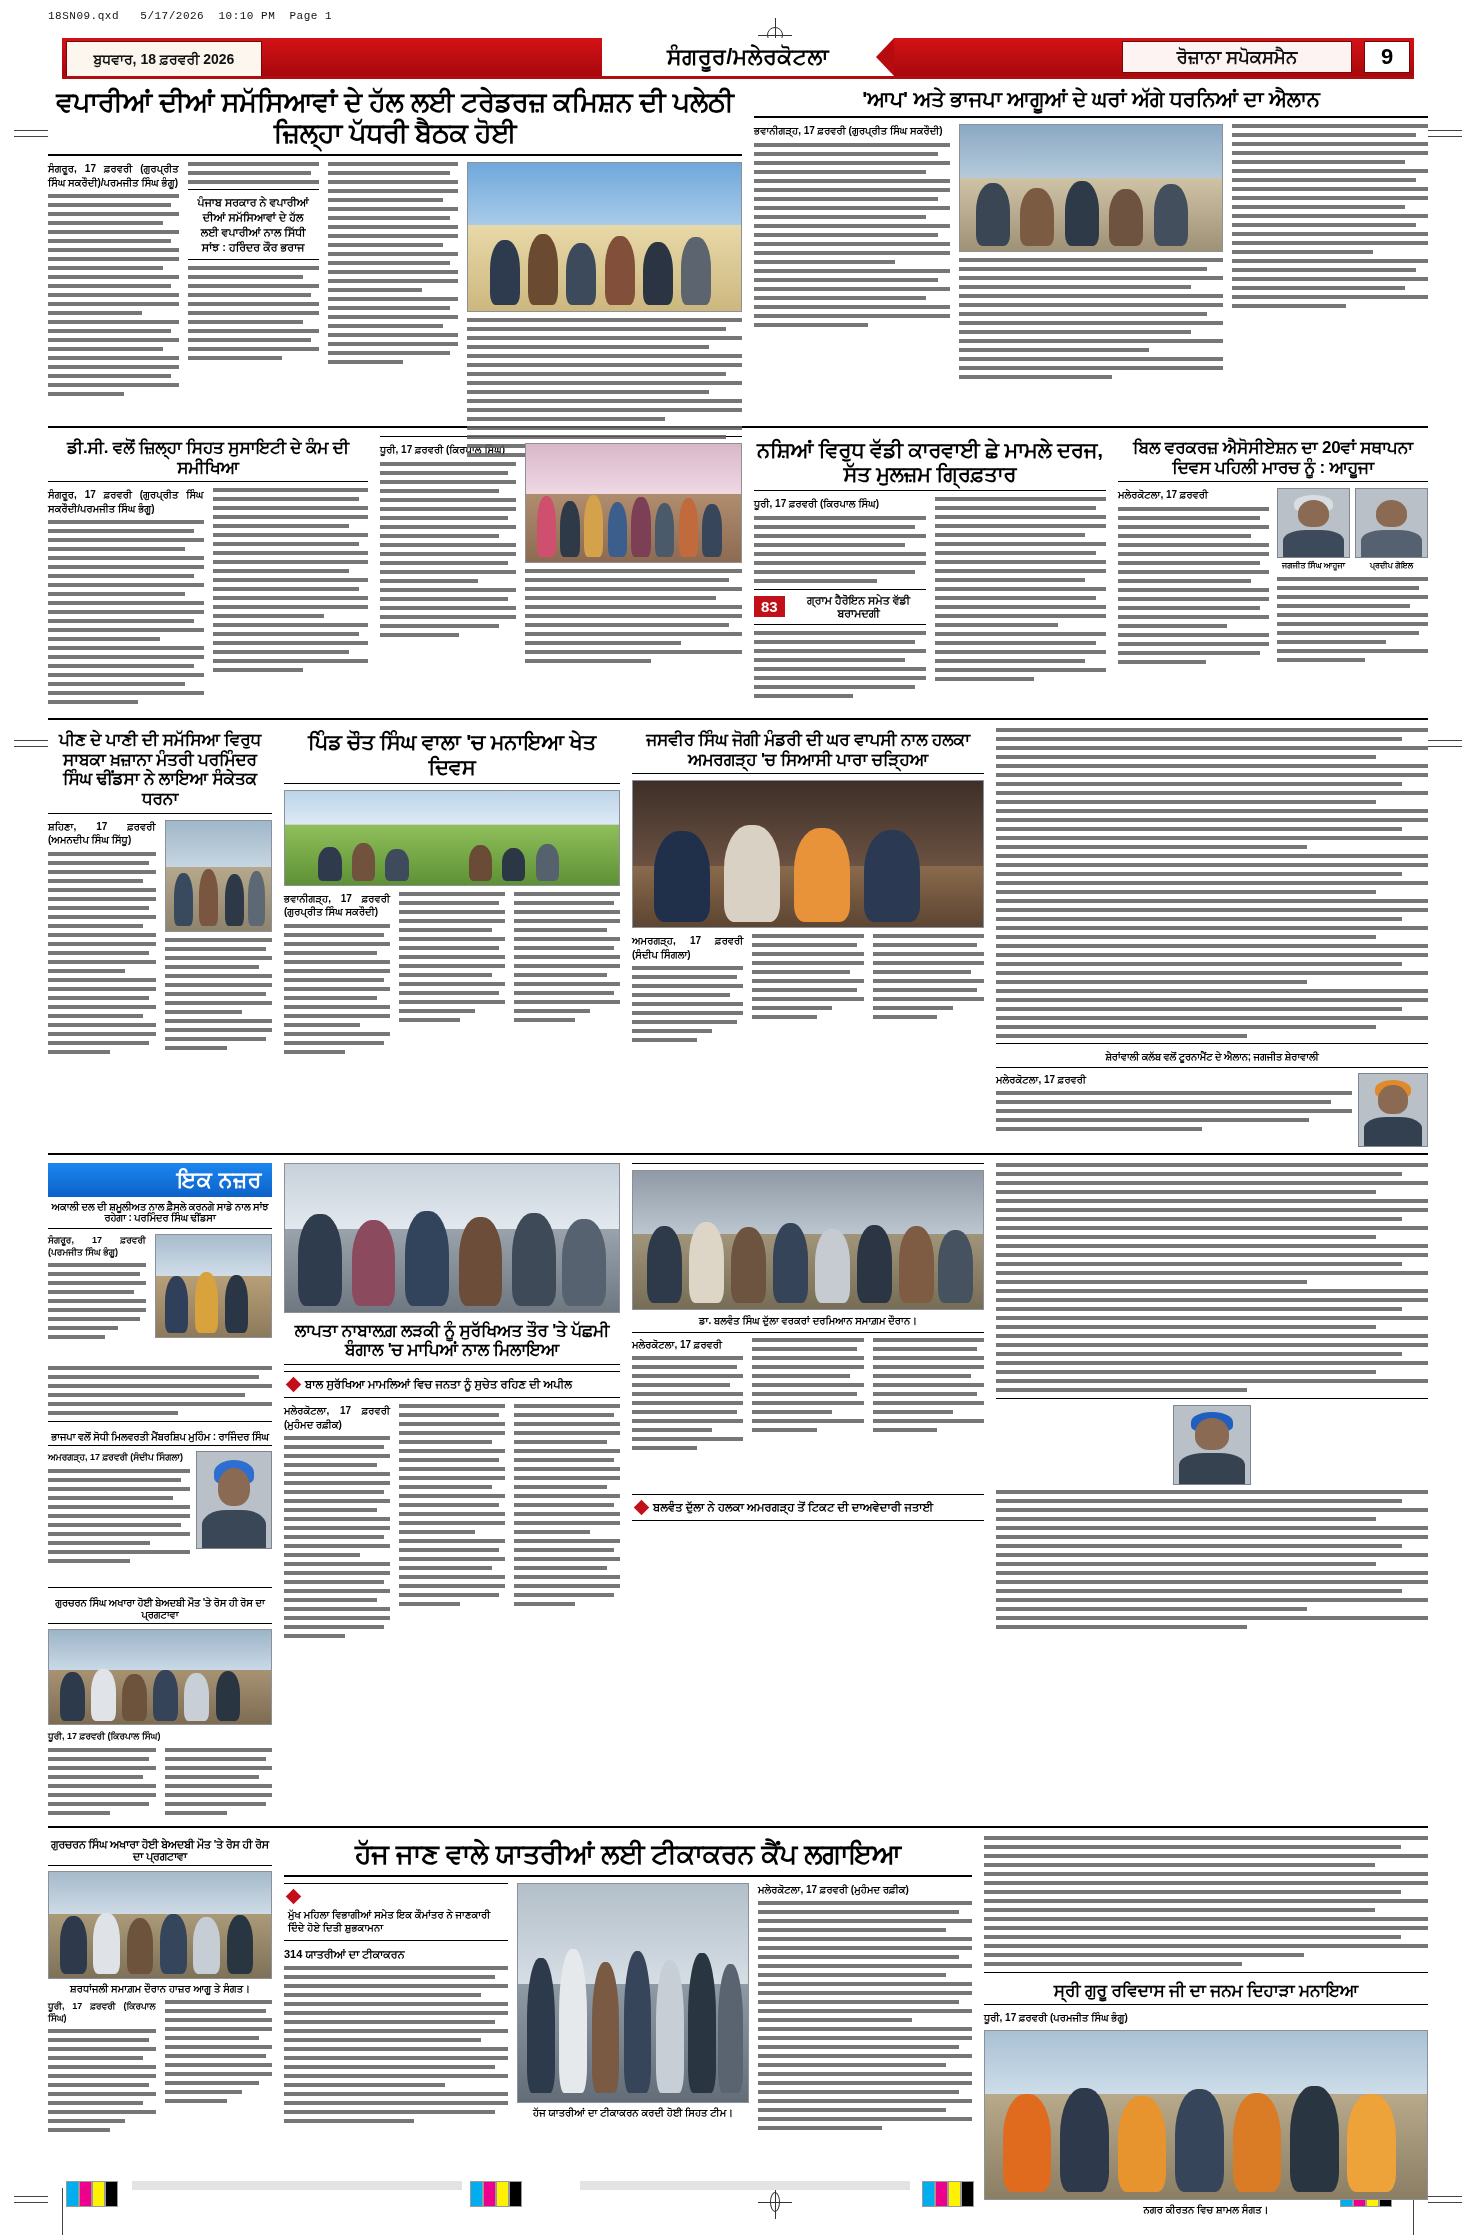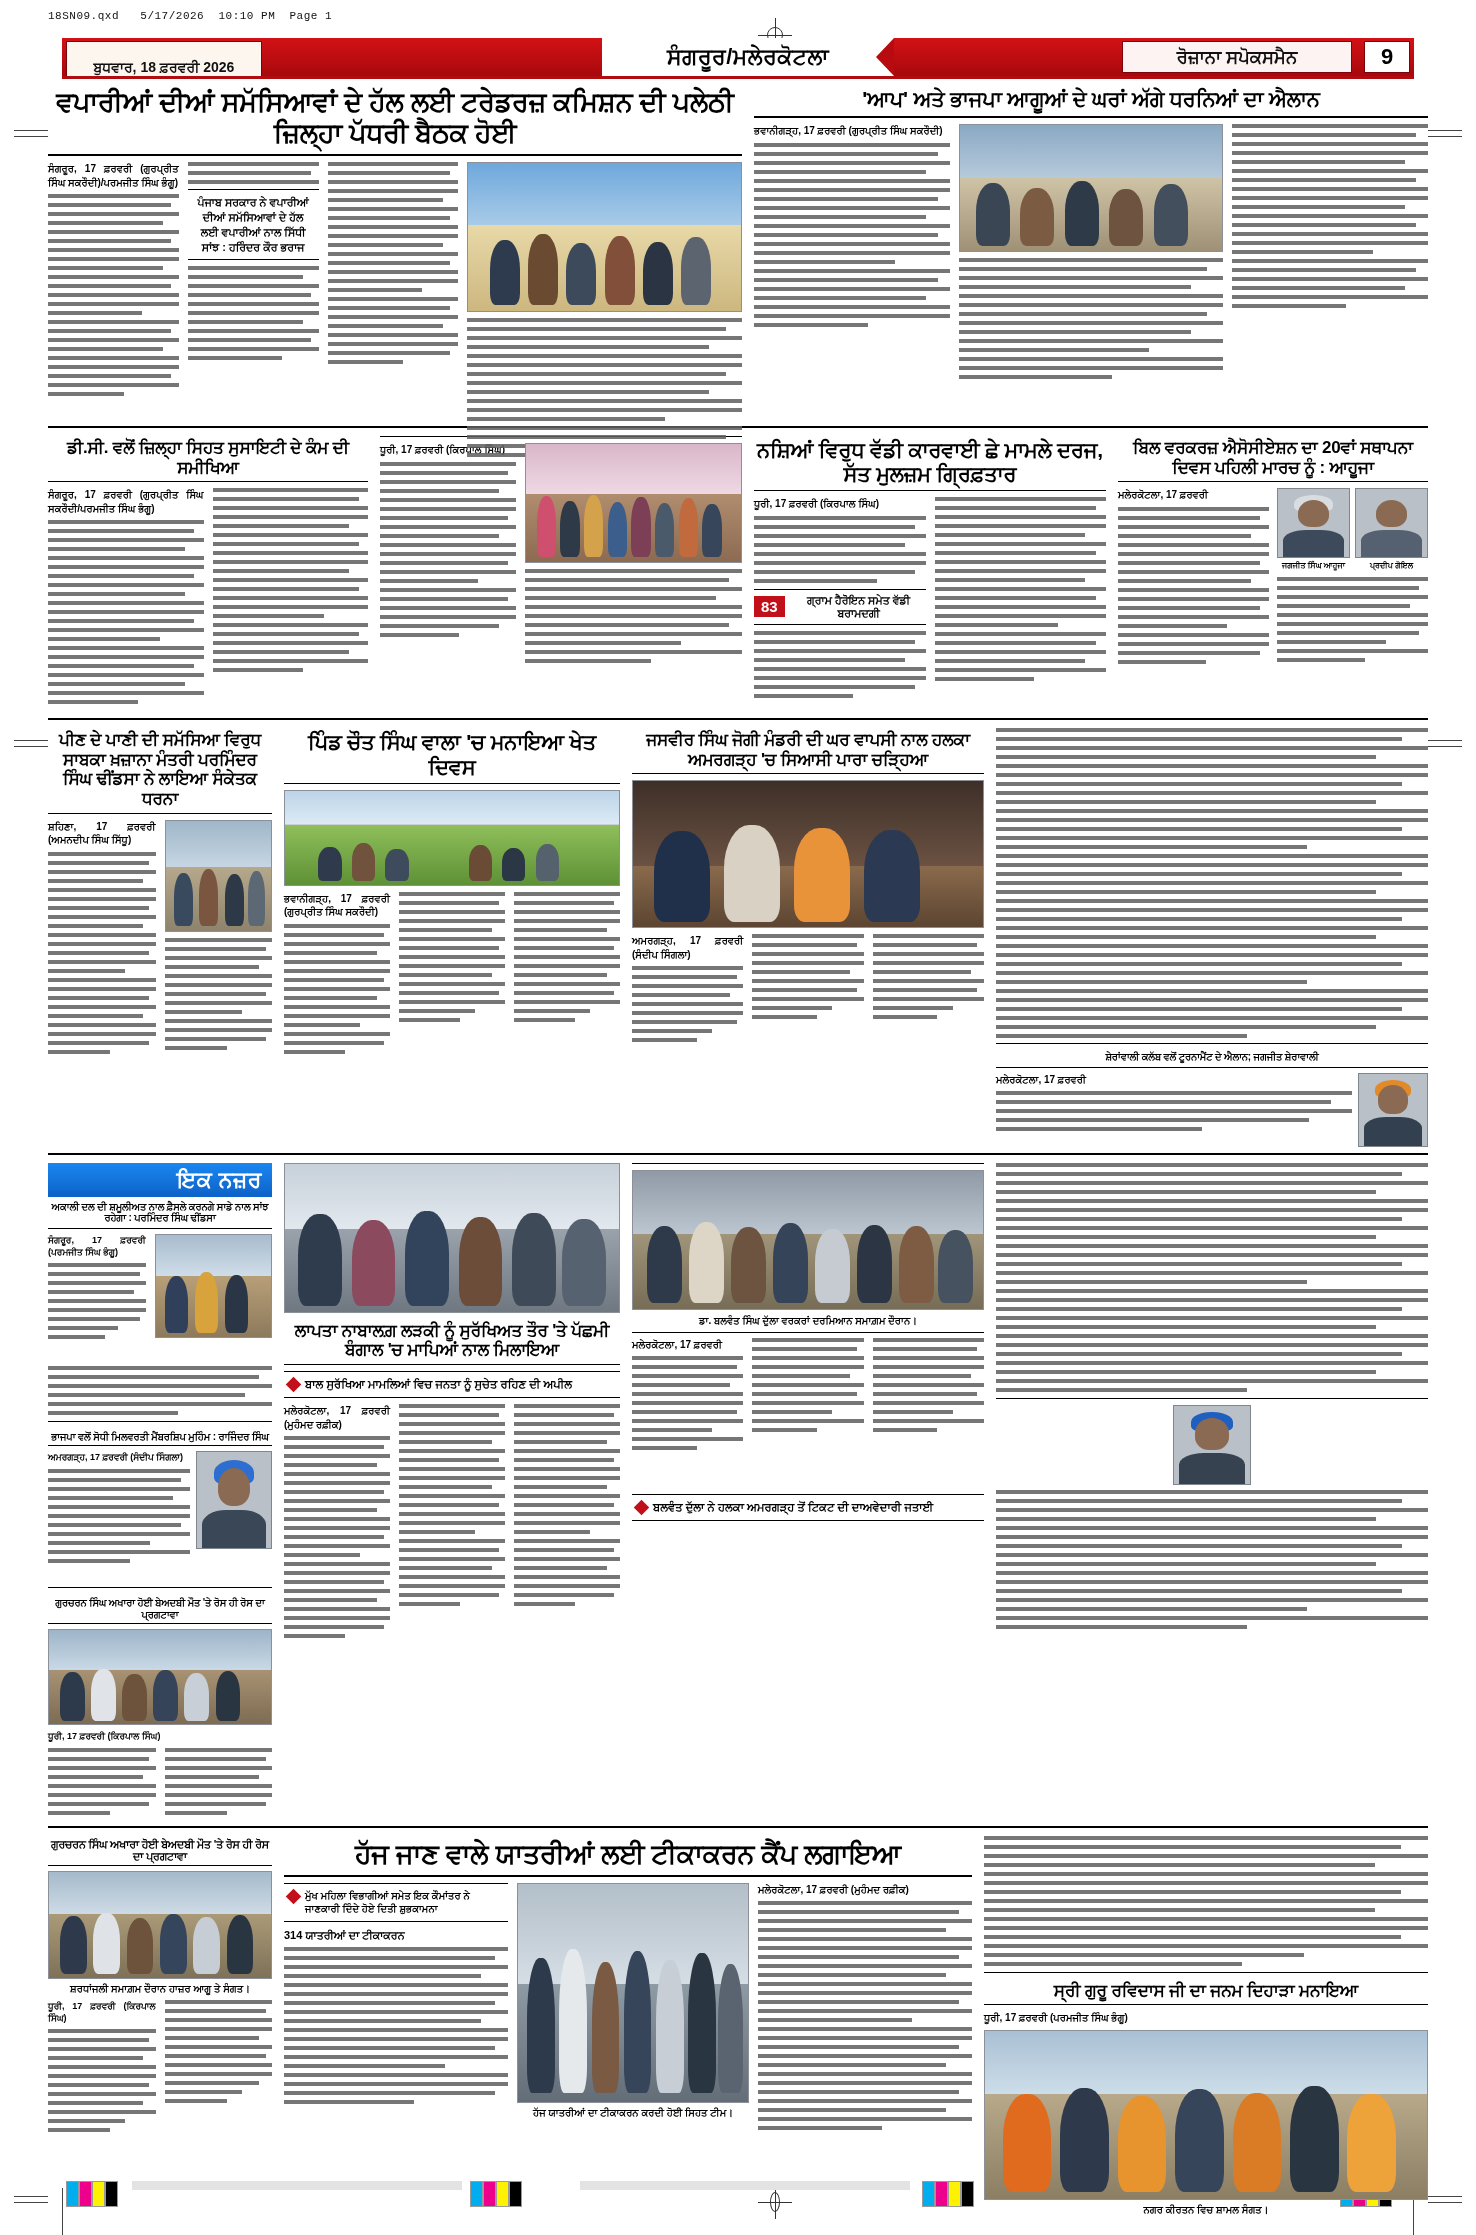--- a/index.html
+++ b/index.html
@@ -55,21 +55,21 @@
     background:linear-gradient(#d21216,#a8080c);
   }
   .mh-red-right::after{
     content:""; position:absolute; left:-18px; top:0;
     border-top:19px solid transparent; border-bottom:19px solid transparent;
     border-right:18px solid #b80b10;
   }
   .mh-datebox {
     position:absolute; left:4px; top:3px; width:196px; height:36px;
     background:#fdf6ef; border:1px solid #7a0407;
-    display:flex; align-items:flex-end; justify-content:center;
+    display:flex; align-items:center; justify-content:center;
   }
   .mh-datebox span {
     font-size:14px; font-weight:bold; color:#111; white-space:nowrap;
   }
   .mh-center {
     position:absolute; left:540px; right:520px; top:0; height:38px;
     background:#fff; display:flex; align-items:center; justify-content:center;
   }
   .mh-center span { font-size:22px; font-weight:bold; letter-spacing:.5px; }
   .mh-title {
@@ -1368,21 +1368,21 @@
             </div>
           </div>
         </div>
       </div>
 
       <div style="flex:0 0 688px;">
         <div class="hl hl-xl" style="padding:3px 0 5px;">ਹੱਜ ਜਾਣ ਵਾਲੇ ਯਾਤਰੀਆਂ ਲਈ ਟੀਕਾਕਰਨ ਕੈਂਪ ਲਗਾਇਆ</div>
         <div class="rule2" style="margin-bottom:6px;"></div>
         <div style="display:flex; gap:9px;">
           <div style="flex:0 0 224px;">
-            <div class="bullet-note" style="margin-top:0;">
+            <div class="bullet-note" style="margin-top:0;flex-direction:column;">
               <span class="dot"></span>
               <span class="bn-txt" style="font-size:10px;">ਮੁੱਖ ਮਹਿਲਾ ਵਿਭਾਗੀਆਂ ਸਮੇਤ ਇਕ ਕੌਮਾਂਤਰ ਨੇ ਜਾਣਕਾਰੀ ਦਿੰਦੇ ਹੋਏ ਦਿਤੀ ਸ਼ੁਭਕਾਮਨਾ</span>
             </div>
             <div class="dateline" style="font-size:11px;">314 ਯਾਤਰੀਆਂ ਦਾ ਟੀਕਾਕਰਨ</div>
             <div class="txt">
               <div class="line s1"></div>
                 <div class="line s2"></div>
                 <div class="line s1"></div>
               <div class="line s3"></div>
                 <div class="line s1"></div>

